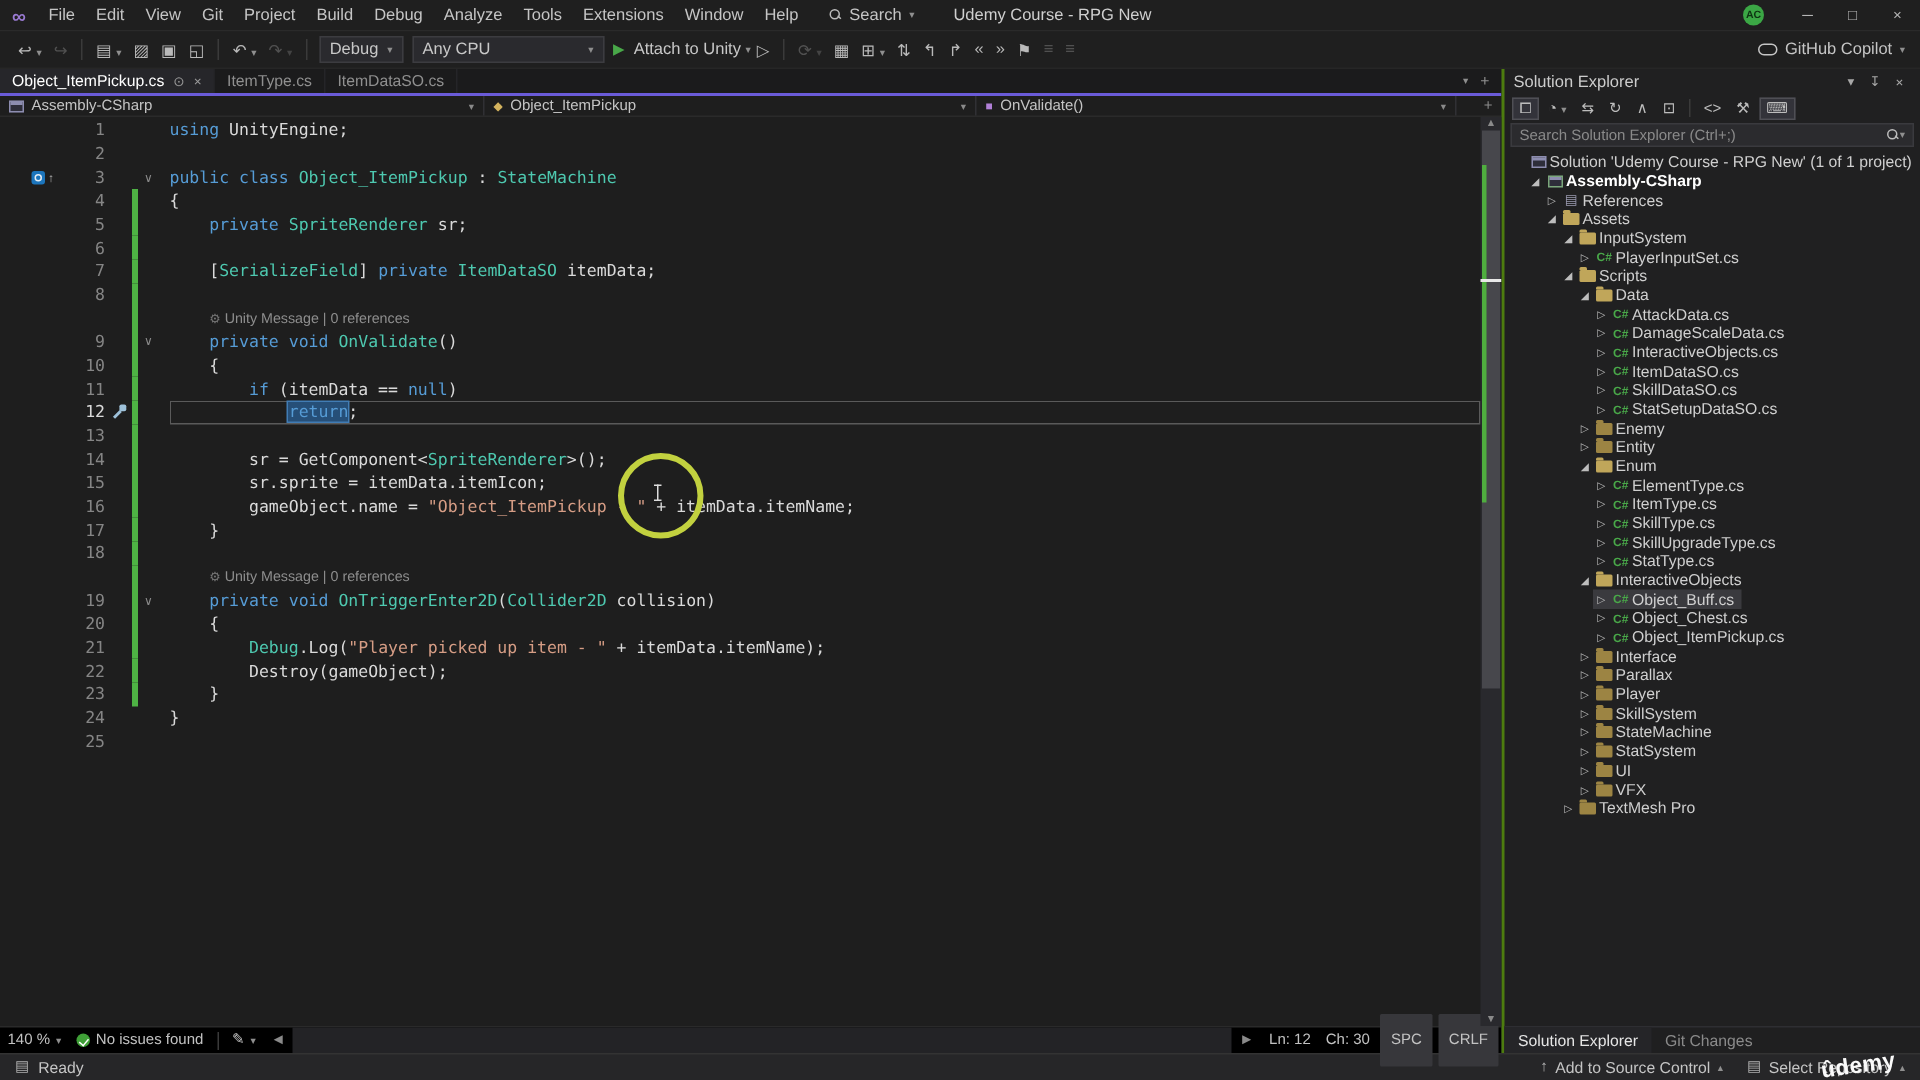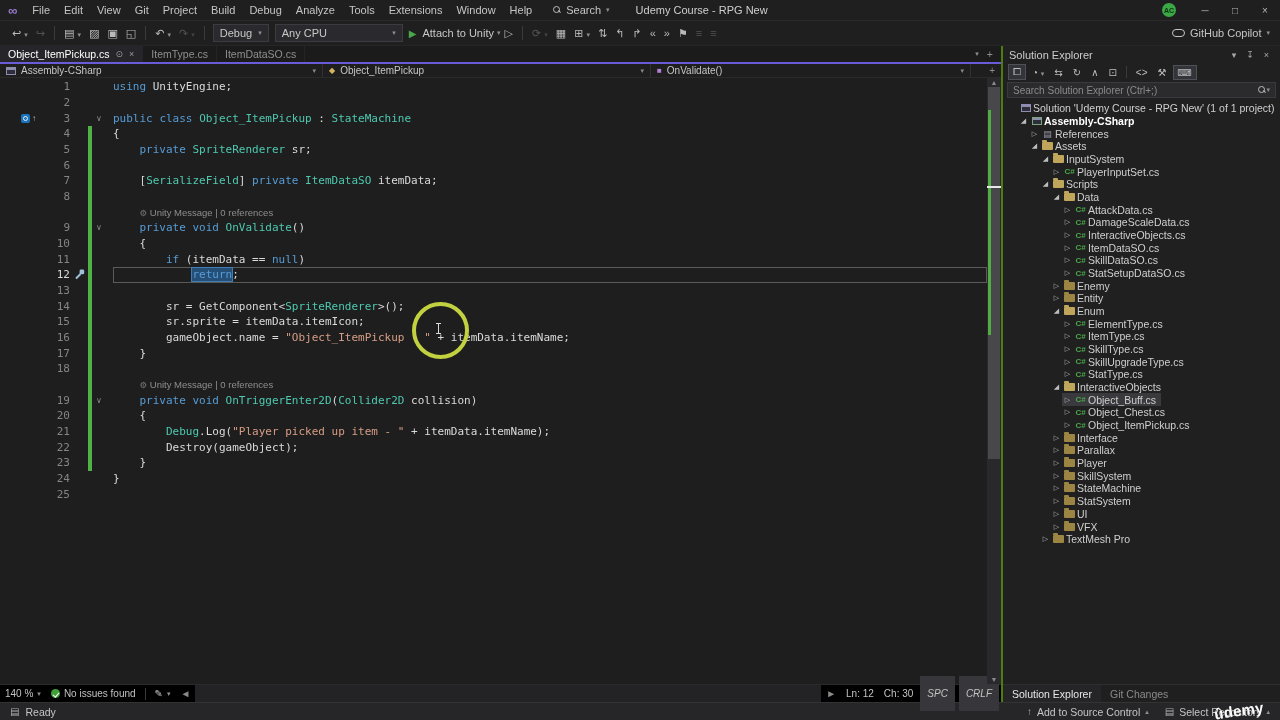--- a/index.html
+++ b/index.html
@@ -93,21 +93,21 @@
   .ibeam::before, .ibeam::after { content:""; position:absolute; left:-2px; width:5px; height:1px; background:#dcdcdc; }
   .ibeam::before { top:0; } .ibeam::after { bottom:0; }
 
   
   .edfooter { height:18px; background:#000000; border-top:1px solid #2a2a2a; display:flex; align-items:center; font-size:10px; color:#c2c2c2; }
   .ef-cell { padding:0 5px; display:flex; align-items:center; gap:4px; }
   .checkcircle { width:9px; height:9px; border-radius:50%; background:#3fa037; position:relative; display:inline-block; }
   .checkcircle::after { content:""; position:absolute; left:3px; top:1.5px; width:2.5px; height:5px; border:solid #ffffff; border-width:0 1.2px 1.2px 0; transform:rotate(40deg); }
   .ef-div { width:1px; height:12px; background:#3a3a3a; margin:0 4px; }
   .htrack { flex:1; height:100%; background:#232326; }
-  .ef-box { background:#37373b; padding:12px 7px; margin:0 2px; border-radius:1px;font-style:italic; }
+  .ef-box { background:#37373b; padding:12px 7px; margin:0 2px; border-radius:1px; }
 
   
   .phdr { height:17px; display:flex; align-items:center; font-size:11px; padding:0 6px; color:#cccccc; }
   .phdr .sp { flex:1; }
   .phico { color:#a8a8a8; padding:0 5px; font-size:9px; }
   .ptoolbar { height:18px; display:flex; align-items:center; padding:0 4px; }
   .pt-ico { color:#bdbdbd; font-size:10px; padding:1px 4px; margin:0 1px; }
   .pt-ico.boxed { border:1px solid #4f4f55; background:#33333a; }
   .pt-sep { width:1px; height:12px; background:#3a3a3a; margin:0 4px; }
   .psearch { height:16px; margin:1px 4px 2px 4px; background:#2b2b2e; border:1px solid #3a3a3e; display:flex; align-items:center; font-size:10px; color:#8a8a8a; padding:0 5px; }

